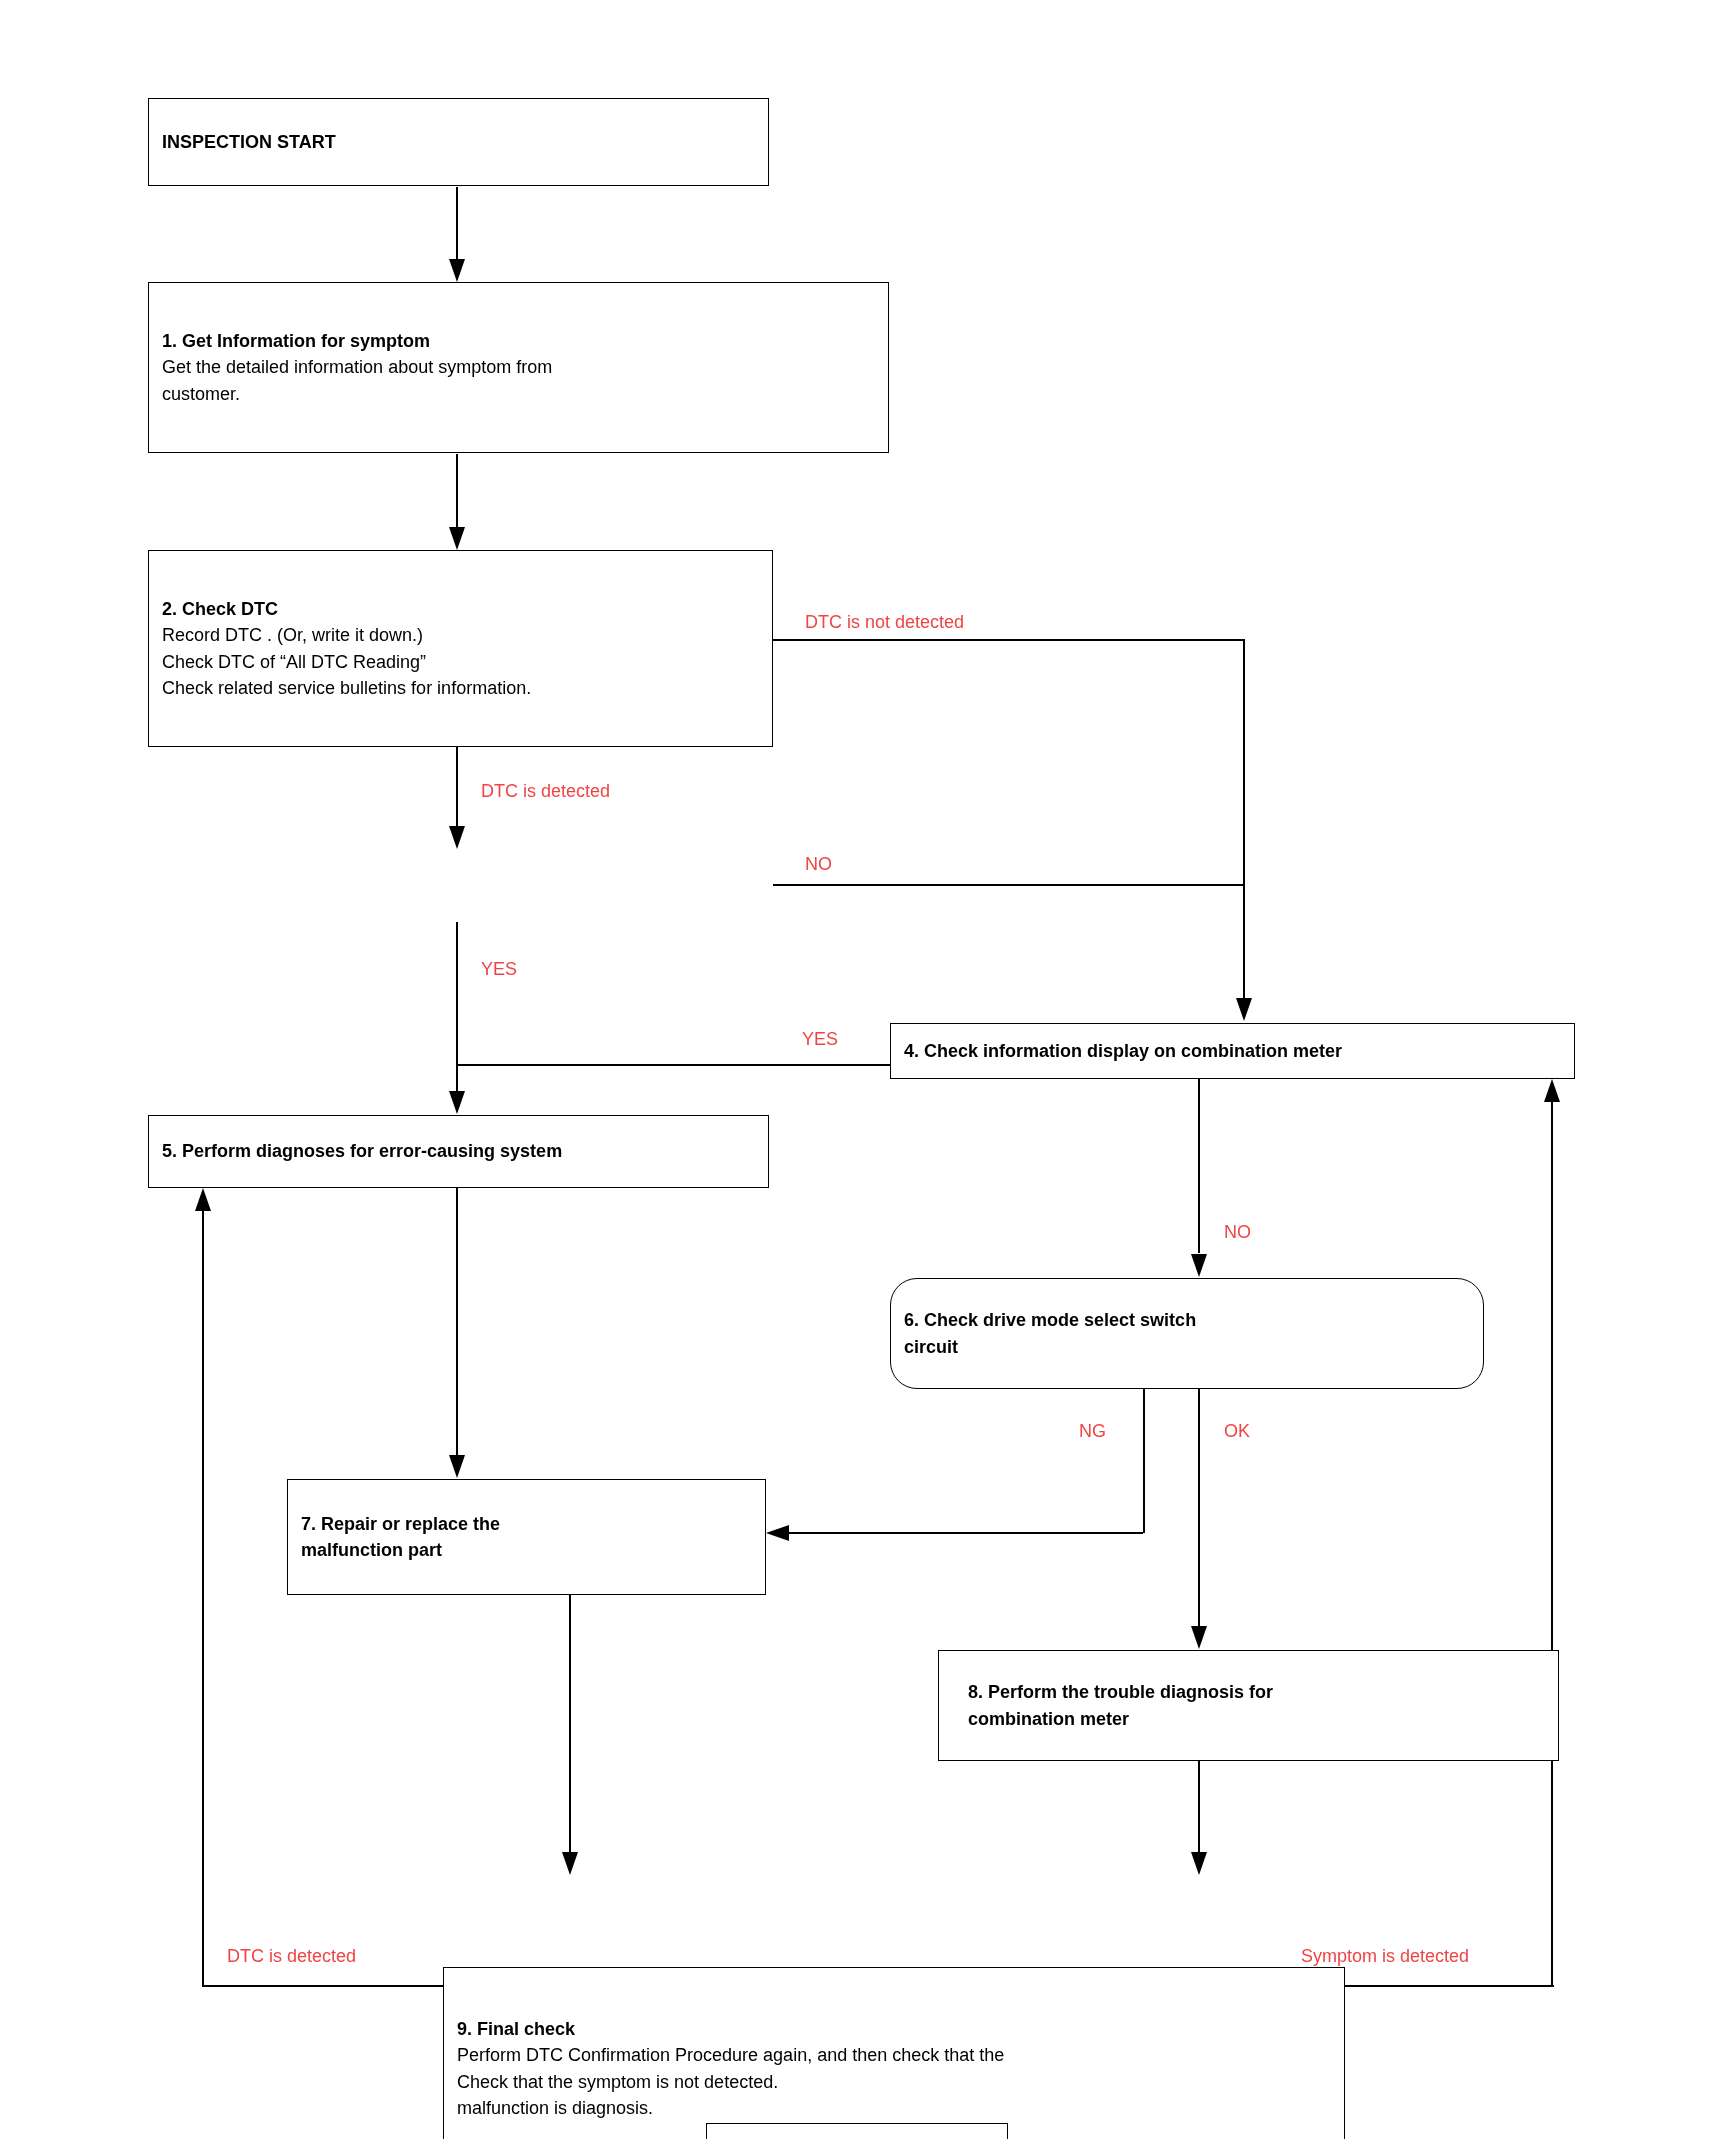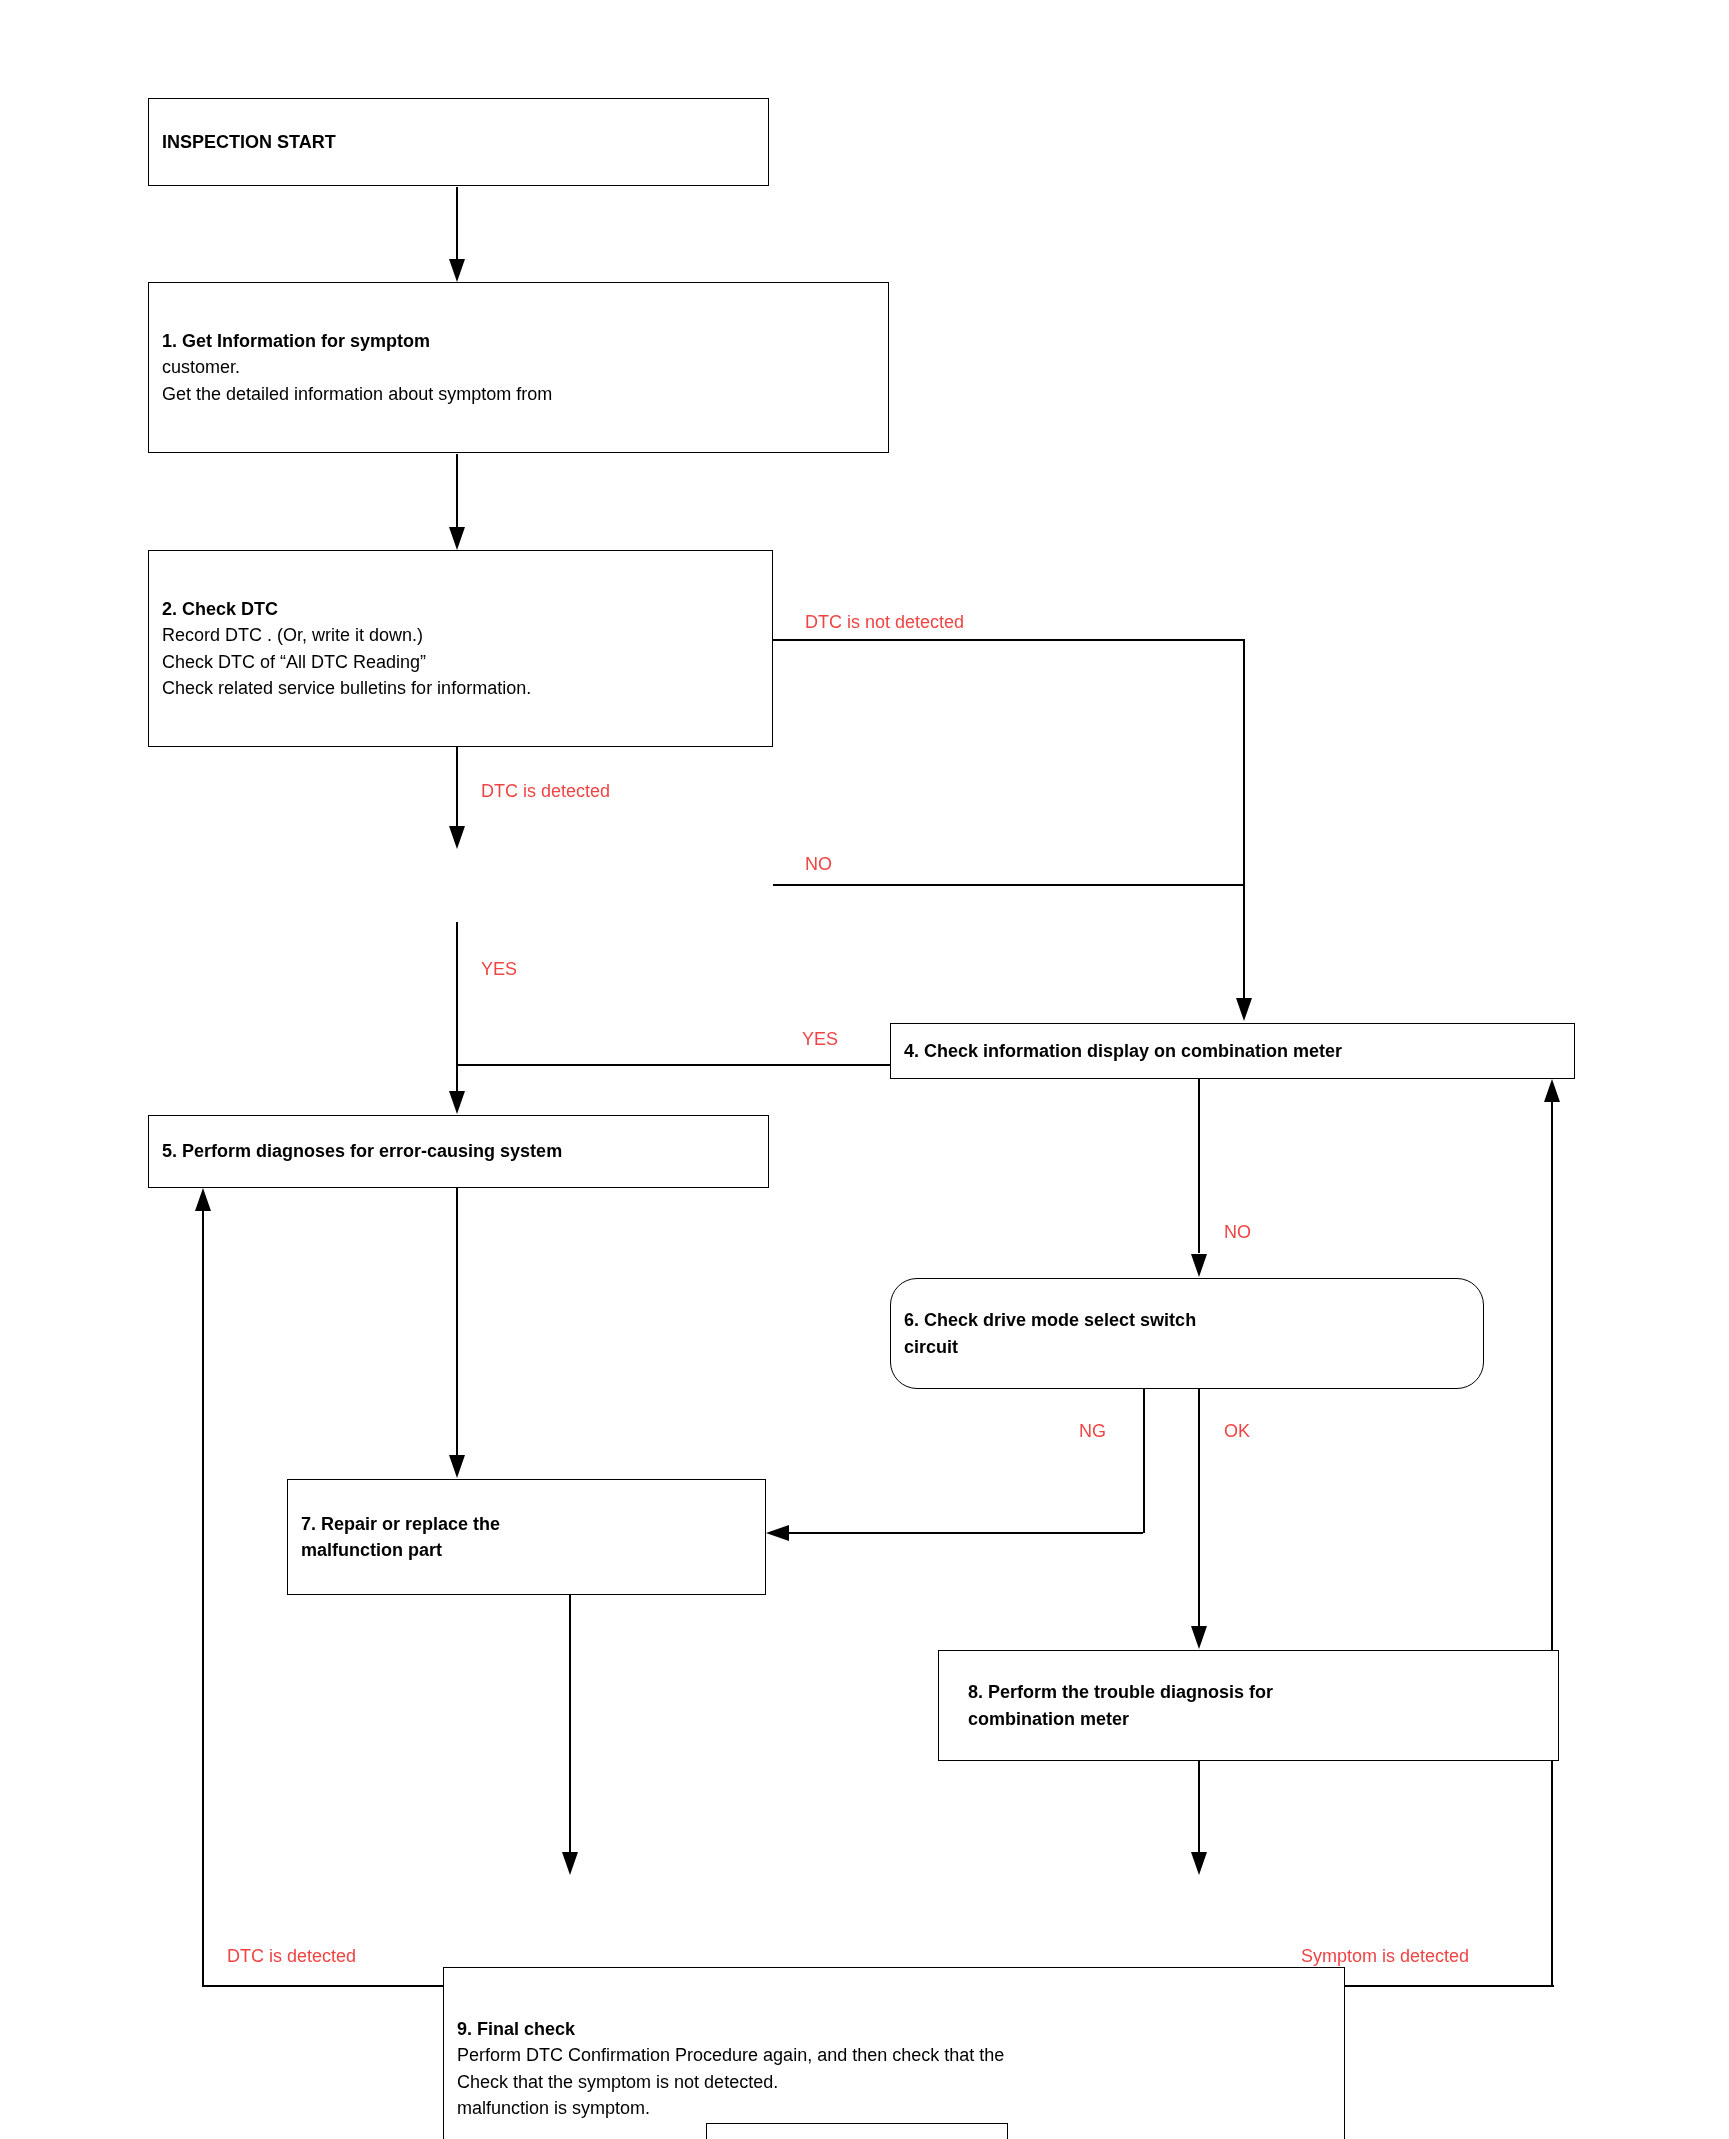--- a/index.html
+++ b/index.html
@@ -64,22 +64,22 @@
 
   <div class="box" style="left:148px; top:98px; width:621px; height:88px;">
     <span class="txt b">INSPECTION START</span>
   </div>
 
   <div class="vline" style="left:456px; top:187px; height:74px;"></div>
   <div class="arrow down" style="left:449px; top:259px;"></div>
 
   <div class="box" style="left:148px; top:282px; width:741px; height:171px;">
     <span class="txt b">1. Get Information for symptom</span>
+    <span class="txt">Get the detailed information about symptom from</span>
     <span class="txt">customer.</span>
-    <span class="txt">Get the detailed information about symptom from</span>
   </div>
 
   <div class="vline" style="left:456px; top:454px; height:75px;"></div>
   <div class="arrow down" style="left:449px; top:527px;"></div>
 
   <div class="box" style="left:148px; top:550px; width:625px; height:197px;">
     <span class="txt b">2. Check DTC</span>
     <span class="txt">Record DTC . (Or, write it down.)</span>
     <span class="txt">Check DTC of “All DTC Reading”</span>
     <span class="txt">Check related service bulletins for information.</span>
@@ -147,21 +147,21 @@
     <span class="txt b">combination meter</span>
   </div>
 
   <div class="vline" style="left:1198px; top:1761px; height:92px;"></div>
   <div class="arrow down" style="left:1191px; top:1852px;"></div>
 
   <div class="box" style="left:443px; top:1967px; width:902px; height:203px;justify-content:center;">
     <span class="txt b">9. Final check</span>
     <span class="txt">Perform DTC Confirmation Procedure again, and then check that the</span>
     <span class="txt">Check that the symptom is not detected.</span>
-    <span class="txt">malfunction is symptom.</span>
+    <span class="txt">malfunction is diagnosis.</span>
   </div>
 
   <div class="hline" style="left:202px; top:1985px; width:243px;"></div>
   <div class="edgelabel" style="left:227px; top:1946px;">DTC is detected</div>
   <div class="vline" style="left:202px; top:1211px; height:776px;"></div>
   <div class="arrow up" style="left:195px; top:1188px;"></div>
 
   <div class="hline" style="left:1287px; top:1985px; width:267px;"></div>
   <div class="edgelabel" style="left:1301px; top:1946px;">Symptom is detected</div>
   <div class="vline" style="left:1551px; top:1102px; height:884px;"></div>

